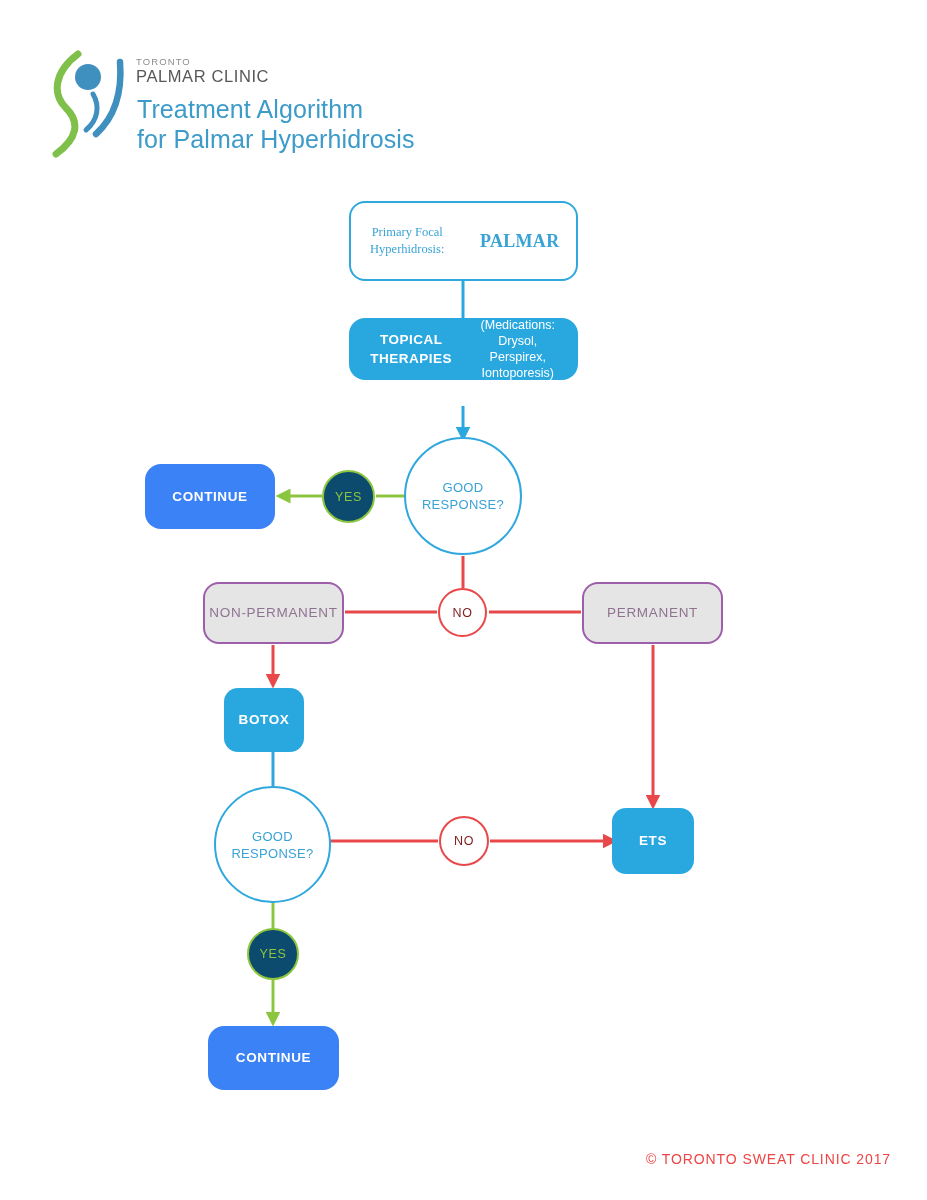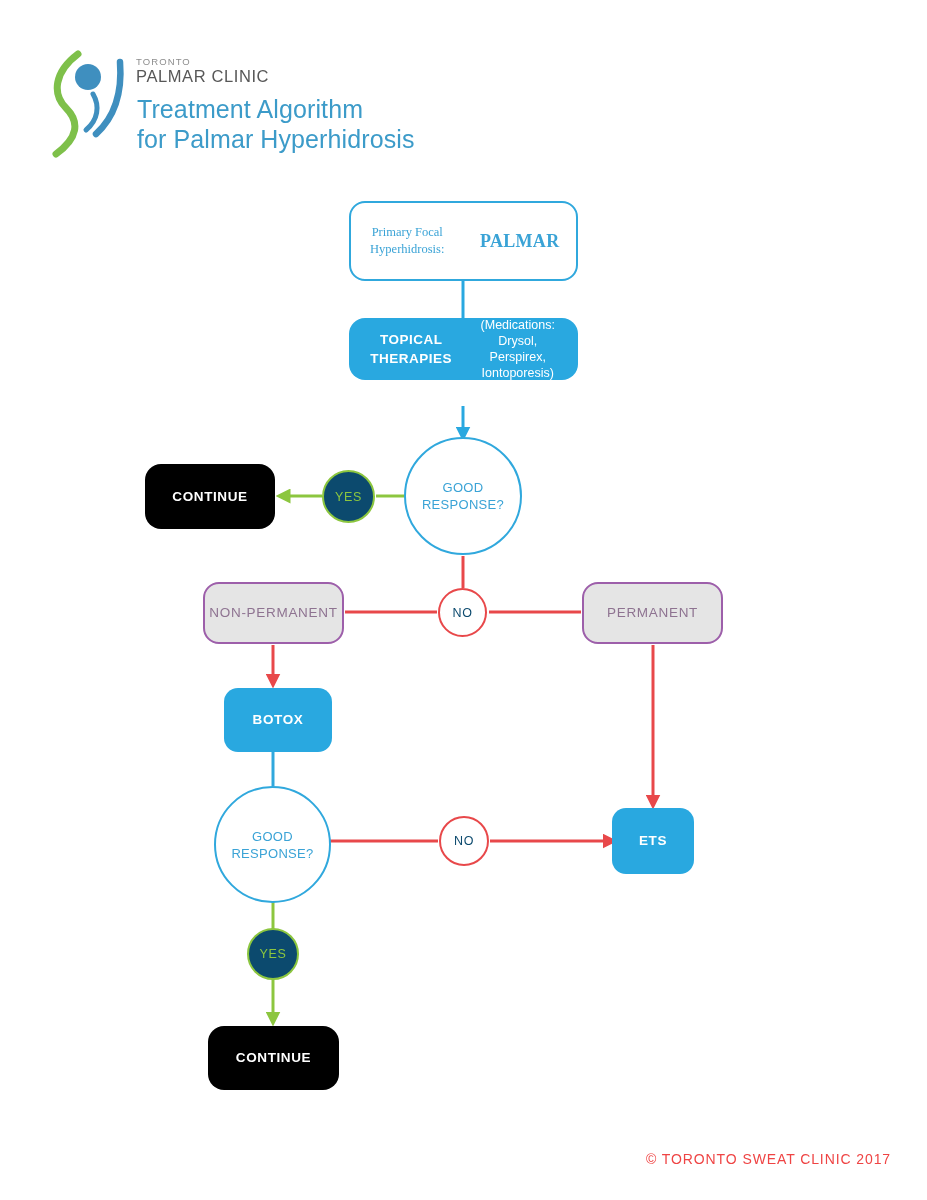--- a/index.html
+++ b/index.html
@@ -89,33 +89,33 @@
     background: #ffffff;
     border: 2.5px solid #30a8dd;
     color: #3aa3d6;
   }
   .n-blue-fill {
     background: #29a8e0;
     border: none;
     color: #ffffff;
   }
   .n-green-fill {
-    background: #000000;
+    background: #3b82f6;
     border: none;
     color: #ffffff;
   }
   .n-white-green {
     background: #0c4a6e;
     border: 2.2px solid #8cc63f;
     color: #8cc63f;
   }
   .n-white-red {
     background: #ffffff;
     border: 2.2px solid #e8484a;
-    color: #0c4a6e;
+    color: #7f1d1d;
   }
   .n-white-purple {
     background: #e5e5e5;
     border: 2.5px solid #9d5faa;
     color: #8e7391;
   }
 
   .label {
     display: block;
     width: 100%;
@@ -288,21 +288,21 @@
   </div>
 
   <div class="node rect n-white-purple" style="left:203px; top:582px; width:141px; height:62px;">
     <span class="label lbl-caps-reg">NON-PERMANENT</span>
   </div>
 
   <div class="node rect n-white-purple" style="left:582px; top:582px; width:141px; height:62px;">
     <span class="label lbl-caps-reg">PERMANENT</span>
   </div>
 
-  <div class="node rect small-radius n-blue-fill" style="left:224px; top:688px; width:108px; height:64px;">
+  <div class="node rect small-radius n-blue-fill" style="left:224px; top:688px; width:80px; height:64px;">
     <span class="label lbl-caps">BOTOX</span>
   </div>
 
   <div class="node circle n-white-blue" style="left:214px; top:786px; width:117px; height:117px; flex-direction:column;">
     <span class="label lbl-circ">GOOD</span>
     <span class="label lbl-circ">RESPONSE?</span>
   </div>
 
   <div class="node circle n-white-red" style="left:439px; top:816px; width:50px; height:50px;">
     <span class="label lbl-yesno">NO</span>

